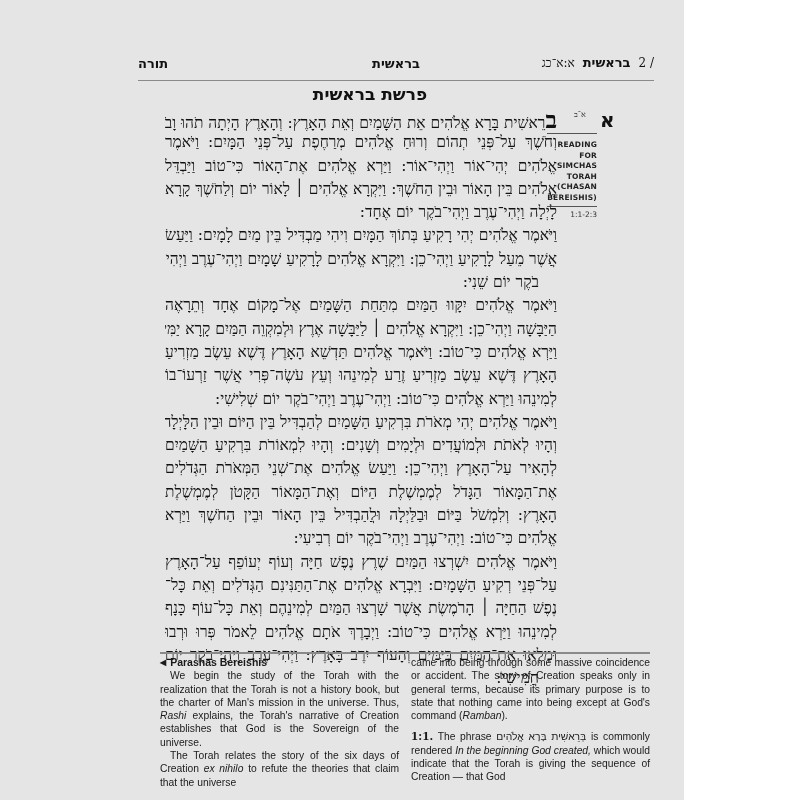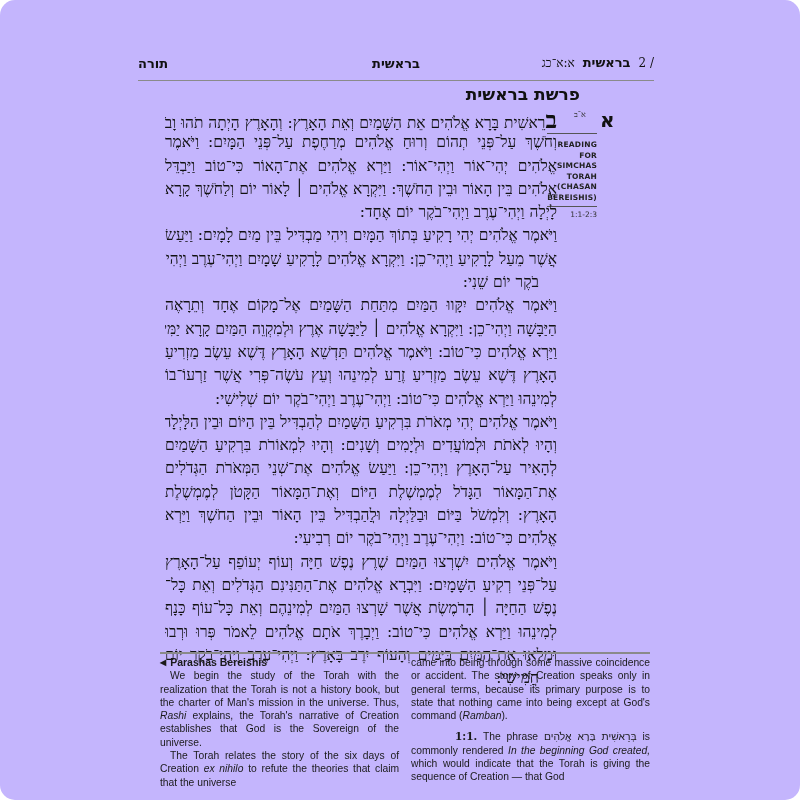--- a/index.html
+++ b/index.html
@@ -1,37 +1,37 @@
 <!DOCTYPE html>
 <html><head>
   <meta charset="utf-8">
   <style>
     * { margin: 0; padding: 0; box-sizing: border-box; }
     html, body { width: 800px; height: 800px; background: #ffffff; overflow: hidden; }
     body { position: relative; font-family: "DejaVu Serif", serif; color: #111; }
 
-    .page { position: absolute; left: 0; top: 0; width: 800px; height: 800px; background: #c4b5fd; border-radius: 15px; }
+    .page { position: absolute; left: 0; top: 0; width: 684px; height: 800px; background: #e5e5e5; }
 
     
     .running-header {
       position: absolute; left: 138px; top: 50px; width: 516px; height: 26px;
       display: flex; align-items: center; justify-content: space-between;
       direction: ltr;
     }
     .rh-left { font-family: "DejaVu Sans", sans-serif; font-weight: bold; font-size: 13px; }
     .rh-center { font-family: "DejaVu Sans", sans-serif; font-weight: bold; font-size: 13px; position: absolute; left: 50%; transform: translateX(-50%); }
     .rh-right { display: flex; align-items: baseline; gap: 8px; font-size: 12px; }
     .rh-right .ref { font-family: "DejaVu Serif", serif; font-size: 12px; text-align: right; }
     .rh-right .book { font-family: "DejaVu Sans", sans-serif; font-weight: bold; font-size: 13px; }
     .rh-right .pg { font-family: "DejaVu Serif", serif; font-size: 12px; }
     .header-rule { position: absolute; left: 138px; top: 80px; width: 516px; height: 1px; background: #8a8a8a; }
 
     
     .parashah-title {
-      position: absolute; left: 160px; top: 84px; width: 420px; text-align: right;
+      position: absolute; left: 160px; top: 84px; width: 420px; text-align: center;
       font-family: "DejaVu Sans", sans-serif; font-weight: bold; font-size: 17px; direction: rtl;
     }
 
     
     .hebrew-block {
       position: absolute; left: 165px; top: 108px; width: 392px;
       direction: rtl;
     }
     .heb-line {
       position: relative; height: 23.3px; line-height: 23.3px;
@@ -67,21 +67,21 @@
       position: absolute; left: 160px; top: 656px; width: 490px;
       display: flex; gap: 12px;
       font-family: "Liberation Sans", sans-serif; font-size: 10.3px; line-height: 13.3px; color: #1a1a1a;
     }
     .comm-col { width: 239px; text-align: justify; }
     .comm-col p { text-indent: 10px; }
     .comm-heading { font-weight: bold; font-size: 10.5px; display: flex; align-items: center; gap: 4px; }
     .comm-heading .arrow { font-size: 8px; }
     .comm-col .noindent { text-indent: 0; }
     .comm-col em { font-style: italic; }
-    .verse-ref-bold { font-weight: bold; font-family: "DejaVu Serif", serif; font-size: 10.5px; margin-left: 44px; }
+    .verse-ref-bold { font-weight: bold; font-family: "DejaVu Serif", serif; font-size: 10.5px; }
     .comm-gap { height: 8px; }
   </style>
 </head>
 <body>
 
 <div class="page">
 
   <div class="running-header">
     <span class="rh-left">תורה</span>
     <span class="rh-center">בראשית</span>

